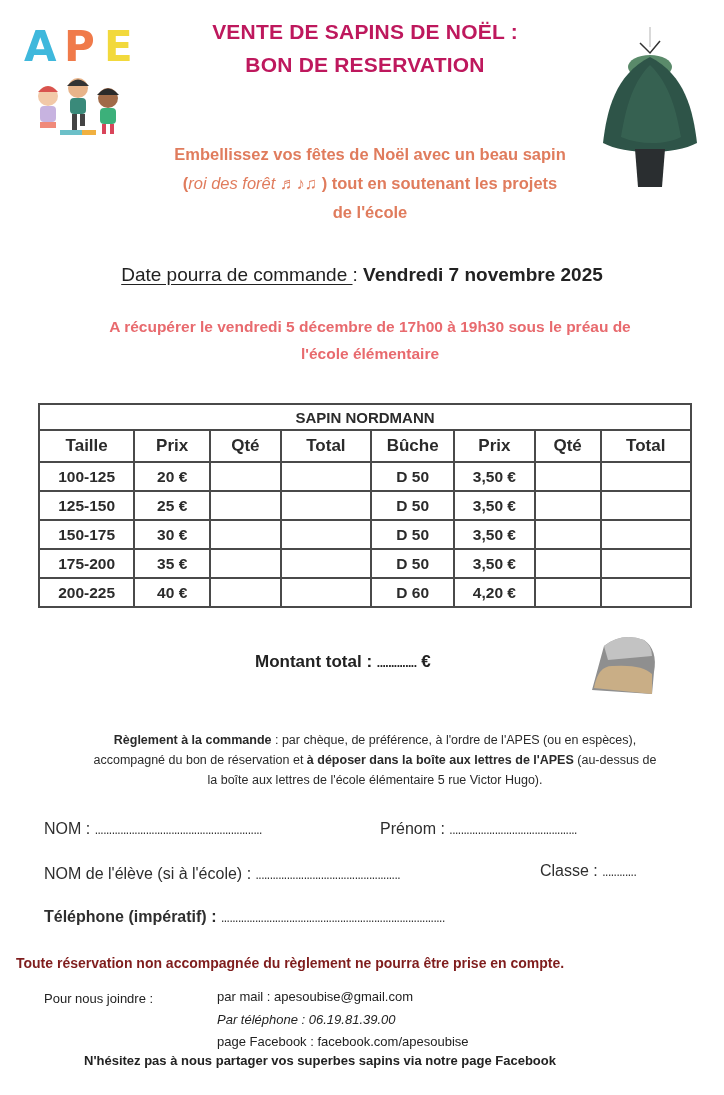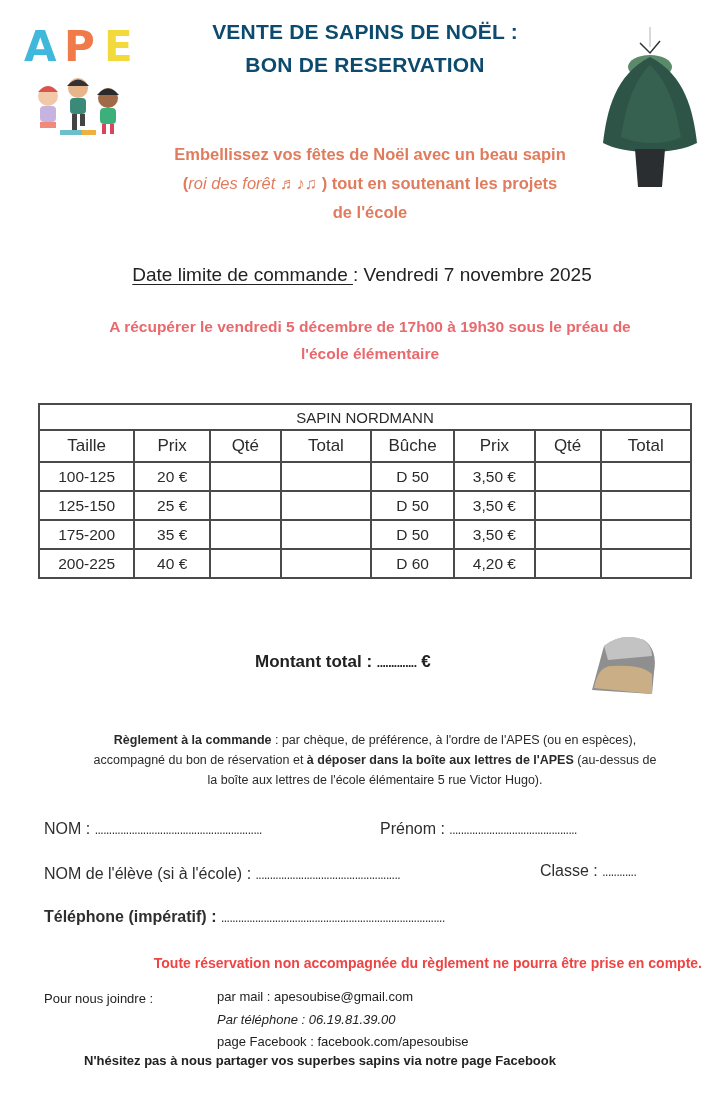--- a/index.html
+++ b/index.html
@@ -5,35 +5,35 @@
   html, body { margin: 0; padding: 0; background: #ffffff; }
   body {
     width: 724px; height: 1095px; position: relative; overflow: hidden;
     font-family: "Liberation Sans", sans-serif; color: #222;
   }
   .abs { position: absolute; }
   
   #logo { left: 20px; top: 18px; width: 120px; height: 120px; }
   .logo-letter { position: absolute; top: 4px; font: bold 42px "DejaVu Sans", sans-serif; }
   
-  .title { left: 160px; width: 410px; text-align: center; font-weight: bold; font-size: 21px; color: #0c4a6e; letter-spacing: 0.2px; }
+  .title { left: 160px; width: 410px; text-align: center; font-weight: bold; font-size: 21px; color: #be185d; letter-spacing: 0.2px; }
   #title1 { top: 20px; }
   #title2 { top: 53px; }
   .slogan { left: 130px; width: 480px; text-align: center; color: #e07c5d; font-weight: bold; font-size: 16.5px; line-height: 29px; top: 140px; }
   .slogan i { font-weight: normal; }
   
   #tree { left: 595px; top: 25px; width: 110px; height: 170px; }
   
   #date-line { left: 0; width: 724px; top: 264px; text-align: center; font-size: 19px; }
   #date-label { text-decoration: underline; text-underline-offset: 3px; }
-  #date-value { font-weight: normal; }
+  #date-value { font-weight: bold; }
   #pickup { left: 40px; width: 660px; top: 313px; text-align: center; font-weight: bold; color: #e86a6e; font-size: 15.5px; line-height: 27px; }
   
   #order-table { left: 38px; top: 403px; width: 654px; border-collapse: collapse; }
-  #order-table td, #order-table th { border: 2px solid #4a4a4a; height: 26px; padding: 0; font-weight: normal; font-size: 16px; text-align: center; color: #2b2b2b; }
+  #order-table td, #order-table th { border: 2px solid #4a4a4a; height: 26px; padding: 0; font-weight: bold; font-size: 16px; text-align: center; color: #2b2b2b; }
   #order-table th { font-size: 17px; height: 30px; border-radius: 10px; }
   #order-table .caption-cell { font-size: 15px; height: 24px; }
   #order-table tr.data td { height: 27px; font-size: 15.5px; }
   .col-taille { width: 95px; }
   .col-prix { width: 75px; }
   .col-qte { width: 70px; }
   .col-total { width: 90px; }
   .col-buche { width: 82px; }
   .col-prix2 { width: 80px; }
   .col-qte2 { width: 65px; }
@@ -46,21 +46,21 @@
   #payment { left: 30px; width: 690px; top: 730px; text-align: center; font-size: 12.5px; line-height: 20px; color: #2a2a2a; }
   #payment b { font-weight: bold; }
   
   .field { font-size: 16px; color: #2e2e2e; }
   .dots { letter-spacing: -0.5px; font-size: 12px; }
   #f-nom { left: 44px; top: 820px; }
   #f-prenom { left: 380px; top: 820px; }
   #f-eleve { left: 44px; top: 865px; }
   #f-classe { left: 540px; top: 862px; }
   #f-tel { left: 44px; top: 908px; font-weight: bold; }
-  #warning { left: 32px; width: 670px; top: 955px; text-align: right; color: #ef4444; font-weight: bold; font-size: 14px; }
+  #warning { left: 16px; width: 670px; top: 955px; text-align: left; color: #7f1d1d; font-weight: bold; font-size: 14px; }
   
   #contact-label { left: 44px; top: 991px; font-size: 13px; }
   .contact-line { left: 217px; font-size: 13px; }
   #c-mail { top: 989px; }
   #c-tel { top: 1012px; font-style: italic; }
   #c-fb { top: 1034px; }
   #share { left: 0; width: 640px; top: 1053px; text-align: center; font-weight: bold; font-size: 13px; }
 </style>
 </head>
 <body>
@@ -104,21 +104,21 @@
 <svg id="tree" class="abs" viewBox="0 0 110 170">
   <line x1="55" y1="2" x2="55" y2="22" stroke="#ccc" stroke-width="1.5"></line>
   <path d="M45 18 L55 28 L65 16" stroke="#333" stroke-width="1.5" fill="none"></path>
   <ellipse cx="55" cy="42" rx="22" ry="12" fill="#5a8a6a"></ellipse>
   <path d="M55 32 C20 50 12 85 8 118 C30 130 80 130 102 118 C98 85 90 50 55 32 Z" fill="#2e5448"></path>
   <path d="M55 40 C35 60 30 90 26 112 C45 120 70 120 86 112 C82 90 76 60 55 40 Z" fill="#3b6656" opacity="0.7"></path>
   <path d="M40 124 L70 124 L67 162 L43 162 Z" fill="#2a2e30"></path>
 </svg>
 
 <div id="date-line" class="abs">
-  <span id="date-label">Date limite de commande </span><span>: </span><span id="date-value">Vendredi 7 novembre 2025</span>
+  <span id="date-label">Date pourra de commande </span><span>: </span><span id="date-value">Vendredi 7 novembre 2025</span>
 </div>
 
 <div id="pickup" class="abs">
   <div>A récupérer le vendredi 5 décembre de 17h00 à 19h30 sous le préau de</div>
   <div>l'école élémentaire</div>
 </div>
 
 <table id="order-table" class="abs">
   <tbody>
       <tr>
@@ -148,20 +148,30 @@
     <td>125-150</td>
     <td>25 €</td>
     <td class="empty"></td>
     <td class="empty"></td>
     <td>D 50</td>
     <td>3,50 €</td>
     <td class="empty"></td>
     <td class="empty"></td>
   </tr>
   <tr class="data">
+    <td>150-175</td>
+    <td>30 €</td>
+    <td class="empty"></td>
+    <td class="empty"></td>
+    <td>D 50</td>
+    <td>3,50 €</td>
+    <td class="empty"></td>
+    <td class="empty"></td>
+  </tr>
+  <tr class="data">
     <td>175-200</td>
     <td>35 €</td>
     <td class="empty"></td>
     <td class="empty"></td>
     <td>D 50</td>
     <td>3,50 €</td>
     <td class="empty"></td>
     <td class="empty"></td>
   </tr>
   <tr class="data">

